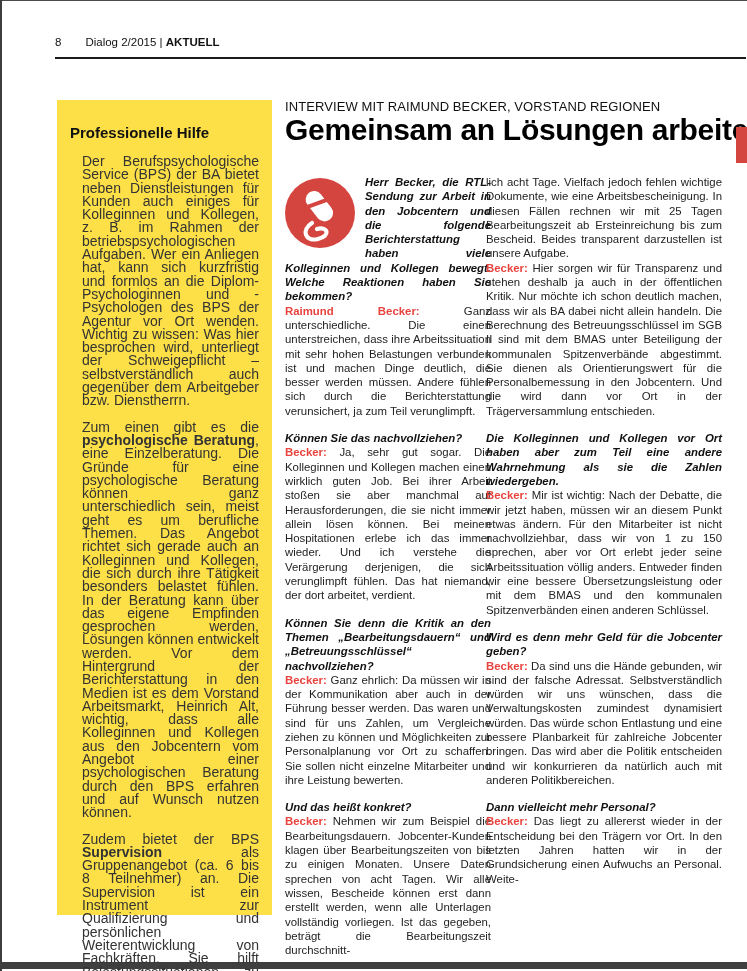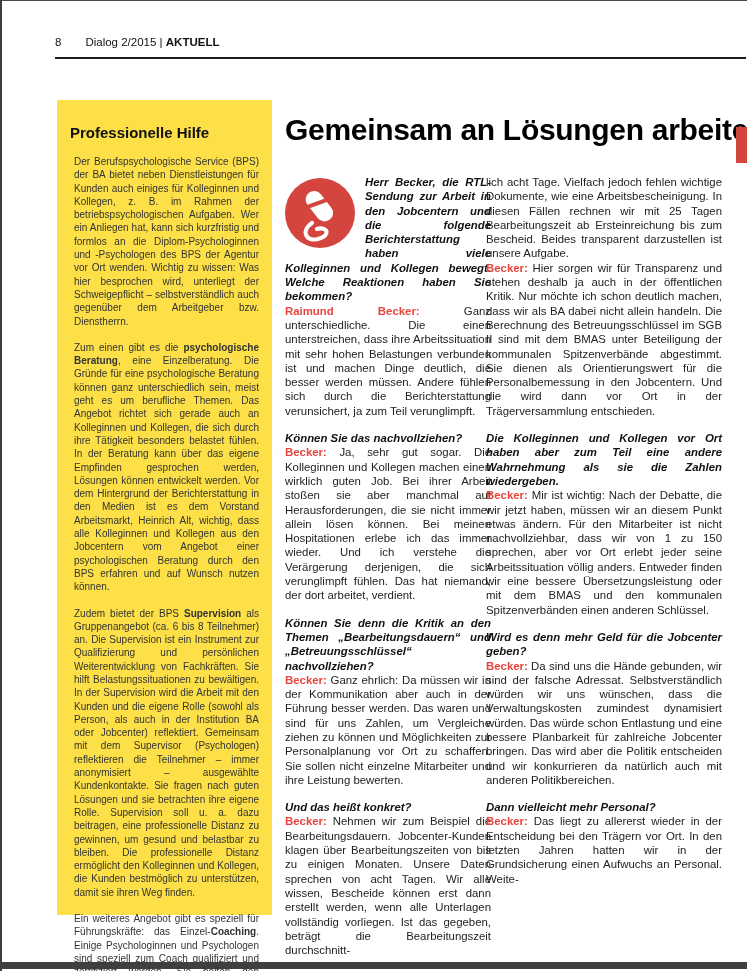--- a/index.html
+++ b/index.html
@@ -13,21 +13,21 @@
   
   .header{position:absolute;left:55px;top:36px;font-size:11.5px;color:#111;}
   .header .pageno{display:inline-block;margin-right:24px;}
   .header .b{font-weight:bold;}
   .header-rule{position:absolute;left:55px;top:57px;width:691px;height:2px;background:#1a1a1a;}
 
   
   .sidebar{position:absolute;left:57px;top:100px;width:215px;height:815px;background:#fde047;
            box-sizing:border-box;padding:18px 13px 10px 13px;}
   .sb-h{font-size:15px;font-weight:bold;color:#111;margin:6px 0 14px 0;}
-  .sb-p{font-size:10px;line-height:13.3px;text-align:justify;color:#333;margin:0 0 13px 4px;}
+  .sb-p{font-size:14px;line-height:13.3px;text-align:justify;color:#333;margin:0 0 13px 12px;}
   .sb-p .b{font-weight:bold;}
 
   
   .kicker{position:absolute;left:285px;top:99px;font-size:13px;color:#111;letter-spacing:.1px;white-space:nowrap;}
   .headline{position:absolute;left:285px;top:113px;font-size:30px;font-weight:bold;color:#000;
             letter-spacing:-.3px;white-space:nowrap;}
   .red-bleed{position:absolute;left:736px;top:127px;width:11px;height:36px;}
 
   
   .col{position:absolute;top:175px;font-size:11.4px;line-height:14.3px;text-align:justify;color:#222;}
@@ -61,20 +61,21 @@
     <div class="sb-h">Professionelle Hilfe</div>
     <div>
         <div class="sb-p"><span>Der Berufspsychologische Service (BPS) der BA bietet neben Dienstleistungen für Kunden auch einiges für Kolleginnen und Kollegen, z. B. im Rahmen der betriebspsychologischen Aufgaben. Wer ein Anliegen hat, kann sich kurzfristig und formlos an die Diplom-Psychologinnen und -Psychologen des BPS der Agentur vor Ort wenden. Wichtig zu wissen: Was hier besprochen wird, unterliegt der Schweigepflicht – selbstverständlich auch gegenüber dem Arbeitgeber bzw. Dienstherrn.</span></div>
         <div class="sb-p"><span>Zum einen gibt es die </span><span class="b">psychologische Beratung</span><span>, eine Einzelberatung. Die Gründe für eine psychologische Beratung können ganz unterschiedlich sein, meist geht es um berufliche Themen. Das Angebot richtet sich gerade auch an Kolleginnen und Kollegen, die sich durch ihre Tätigkeit besonders belastet fühlen. In der Beratung kann über das eigene Empfinden gesprochen werden, Lösungen können entwickelt werden. Vor dem Hintergrund der Berichterstattung in den Medien ist es dem Vorstand Arbeitsmarkt, Heinrich Alt, wichtig, dass alle Kolleginnen und Kollegen aus den Jobcentern vom Angebot einer psychologischen Beratung durch den BPS erfahren und auf Wunsch nutzen können.</span></div>
         <div class="sb-p"><span>Zudem bietet der BPS </span><span class="b">Supervision</span><span> als Gruppenangebot (ca. 6 bis 8 Teilnehmer) an. Die Supervision ist ein Instrument zur Qualifizierung und persönlichen Weiterentwicklung von Fachkräften. Sie hilft Belastungssituationen zu bewältigen. In der Supervision wird die Arbeit mit den Kunden und die eigene Rolle (sowohl als Person, als auch in der Institution BA oder Jobcenter) reflektiert. Gemeinsam mit dem Supervisor (Psychologen) reflektieren die Teilnehmer – immer anonymisiert – ausgewählte Kundenkontakte. Sie fragen nach guten Lösungen und sie betrachten ihre eigene Rolle. Supervision soll u. a. dazu beitragen, eine professionelle Distanz zu gewinnen, um gesund und belastbar zu bleiben. Die professionelle Distanz ermöglicht den Kolleginnen und Kollegen, die Kunden bestmöglich zu unterstützen, damit sie ihren Weg finden.</span></div>
         <div class="sb-p"><span>Ein weiteres Angebot gibt es speziell für Führungskräfte: das Einzel-</span><span class="b">Coaching</span><span>. Einige Psychologinnen und Psychologen sind speziell zum Coach qualifiziert und zertifiziert worden. Sie helfen den Führungskräften u. a. ihr Führungsverhalten, ihre Belastungssituation und ihre „blinden Flecken“ zu reflektieren.</span></div>
       </div>
 
   </div>
 
+  <div class="kicker">INTERVIEW MIT RAIMUND BECKER, VORSTAND REGIONEN</div>
   <div class="headline">Gemeinsam an Lösungen arbeite</div>
   <div class="red-bleed" style="background: rgb(213, 69, 63);"></div>
 
   <div class="col col1">
       <div class="q"><span class="mic-circle">
           <svg viewBox="0 0 70 70" xmlns="http://www.w3.org/2000/svg">
             <circle cx="35" cy="35" r="35" fill="#d5453f"></circle>
             <g transform="rotate(-38 35 29)">
               <rect x="26.5" y="11" width="17" height="34" rx="8.5" fill="#ffffff"></rect>
               <rect x="24" y="22.5" width="22" height="4" fill="#d5453f" transform="rotate(18 35 24.5)"></rect>

